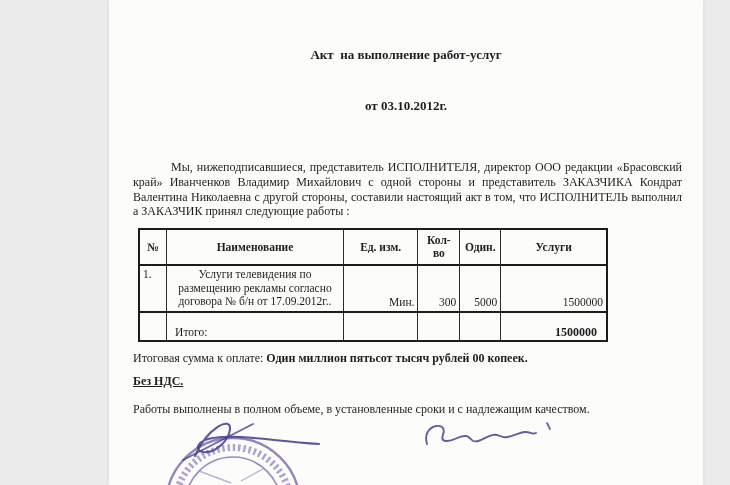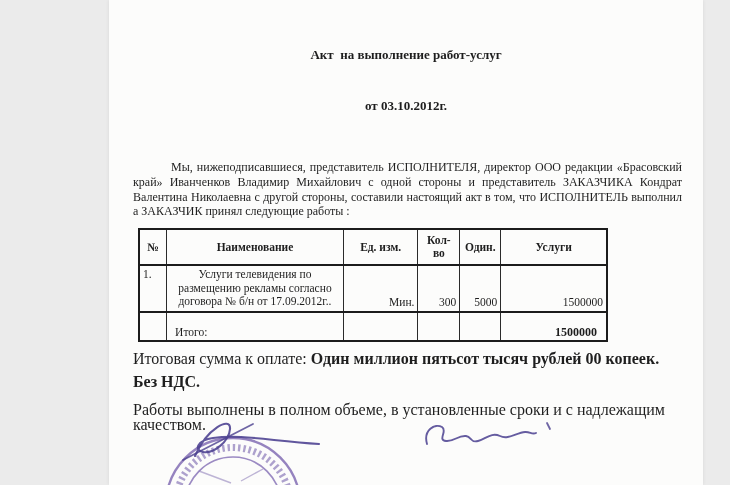--- a/index.html
+++ b/index.html
@@ -49,23 +49,23 @@
   td.c-qty{vertical-align:bottom;text-align:right;padding-right:7px;line-height:13px;padding-bottom:3px;}
   td.c-price{vertical-align:bottom;text-align:right;padding-right:5px;line-height:13px;padding-bottom:3px;margin-top:35px;}
   td.c-sum{vertical-align:bottom;text-align:right;padding-right:9px;line-height:13px;padding-bottom:3px;}
   tr.totals td{
     border-top:2.5px solid #1c1c1c;
     border-bottom:2.5px solid #1c1c1c;
     line-height:13px;padding-top:13px;padding-bottom:1px;
   }
   tr.totals .t-label{text-align:left;padding-left:8px;}
   tr.totals .t-value{text-align:right;padding-right:9px;font-weight:bold;font-size:12px;}
-  .line{margin-left:24px;font-size:16px;line-height:15px;white-space:pre-wrap;}
+  .line{margin-left:24px;font-size:12px;line-height:15px;white-space:pre-wrap;}
   .b{font-weight:bold;}
-  .mt9{margin-top:9px;} .mt8{margin-top:8px;} .mt13{margin-top:13px;}
+  .mt9{margin-top:9px;} .mt8{margin-top:8px;text-decoration:underline;} .mt13{margin-top:13px;}
   .debt{width:458px;}
   .cols{position:relative;margin-top:11px;height:96px;font-size:12px;}
   .col-left{position:absolute;left:46px;top:0;line-height:14px;white-space:pre-wrap;}
   .col-right{position:absolute;left:276px;top:0;line-height:15px;white-space:pre-wrap;}
   .svg-abs{position:absolute;pointer-events:none;}
 </style>
 </head>
 <body>
 
 <div class="paper">

